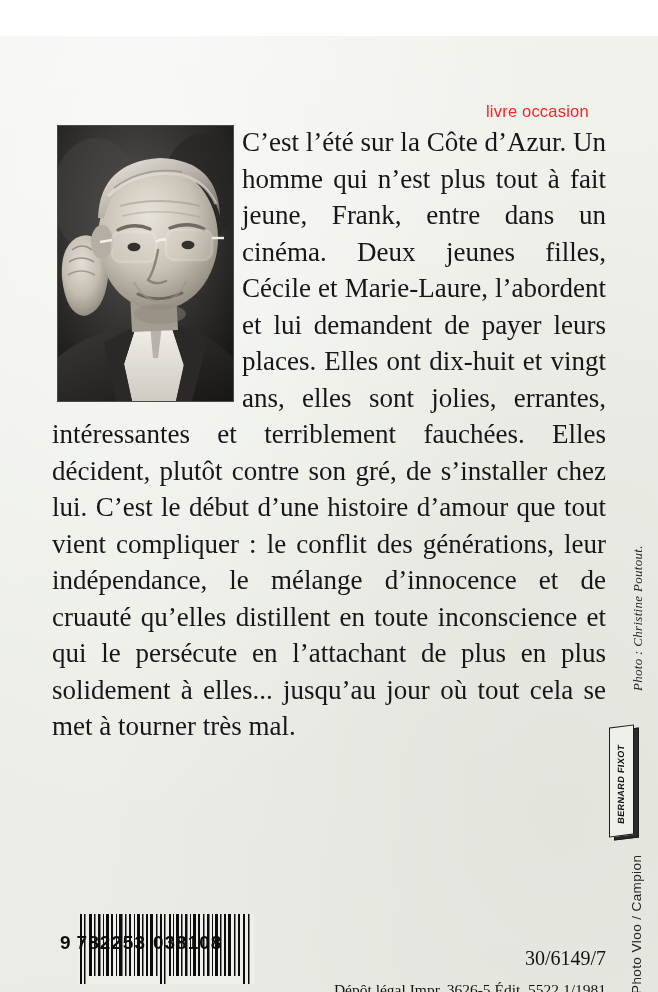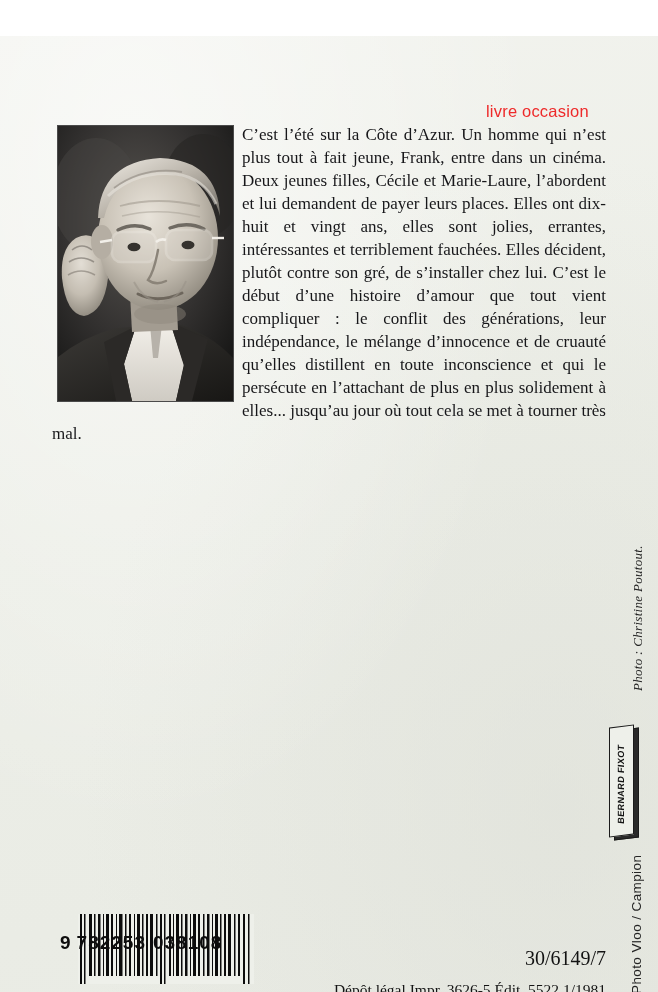--- a/index.html
+++ b/index.html
@@ -60,21 +60,21 @@
 
   #blurb-wrap {
     position: absolute;
     left: 52px;
     top: 88px;
     width: 554px;
   }
   #blurb-wrap p {
     margin: 0;
     color: #17171a;
-    font-size: 17px;
+    font-size: 27px;
     line-height: 1.352;
     text-align: justify;
   }
   #photo-float {
     float: left;
     width: 190px;
     height: 283px;
     shape-outside: margin-box;
   }
   #para-main { text-indent: 0; }

